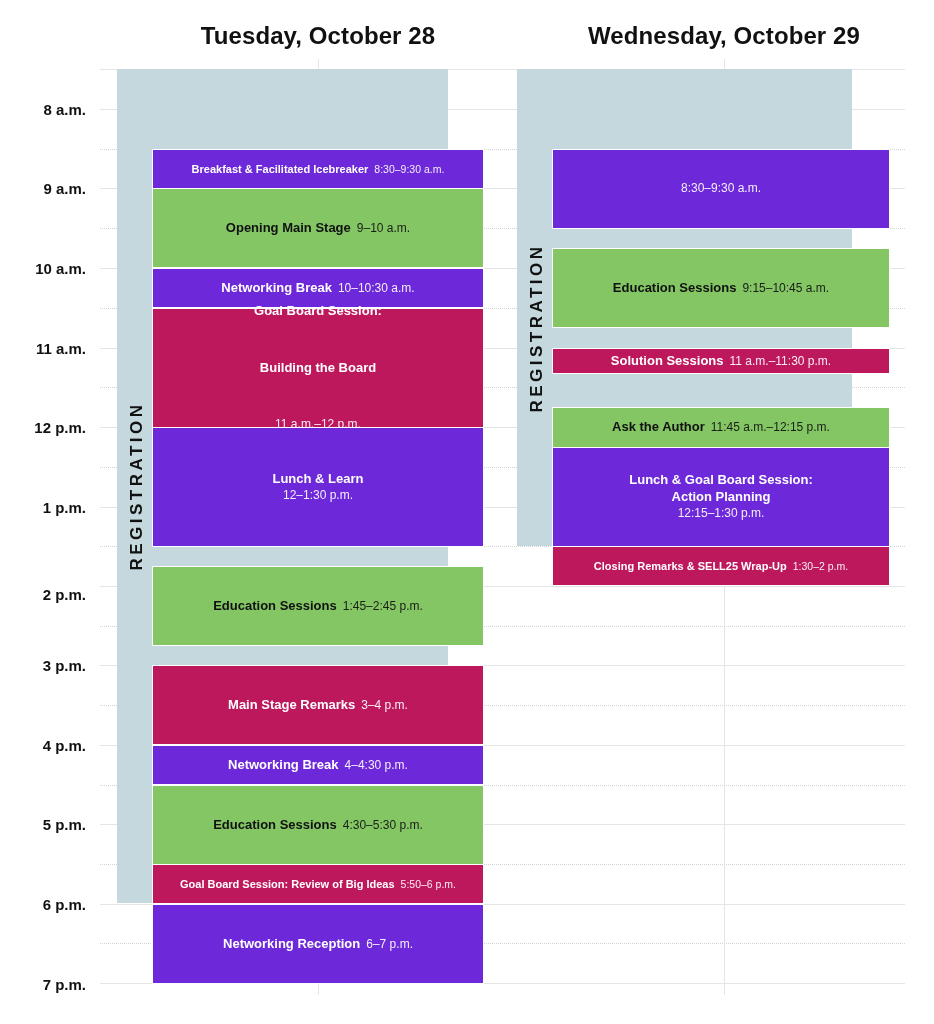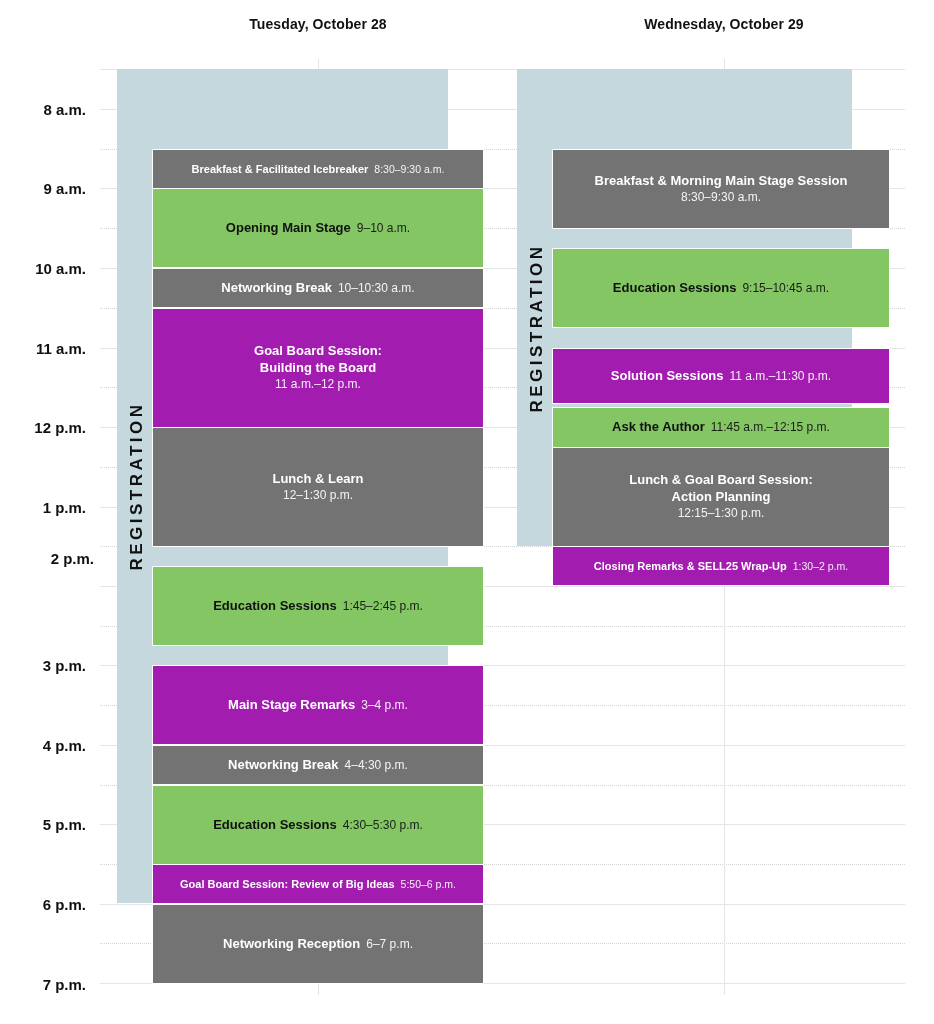--- a/index.html
+++ b/index.html
@@ -1,33 +1,33 @@
 <!DOCTYPE html>
 <html><head>
 <meta charset="utf-8">
 <style>
   html, body { margin: 0; padding: 0; background: #ffffff; }
   body { width: 934px; height: 1024px; position: relative; overflow: hidden;
          font-family: "Liberation Sans", "DejaVu Sans", sans-serif; color: #1a1a1a; }
-  .day-title { position: absolute; top: 16px; font-size: 14px; font-weight: bold;
+  .day-title { position: absolute; top: 22px; font-size: 24px; font-weight: bold;
                text-align: center; color: #111; letter-spacing: 0.1px; }
   .hline { position: absolute; left: 100px; width: 805px; height: 0; border-top: 1.5px solid #e3e5e6; }
   .dline { position: absolute; left: 100px; width: 805px; height: 0; border-top: 1.5px dotted #d2d4d6; }
   .vline { position: absolute; width: 0; border-left: 1.5px solid #e3e5e6; }
   .hour-label { position: absolute; left: 0; width: 86px; text-align: right;
                 font-size: 15px; font-weight: bold; color: #111; transform: translateY(-50%); }
   .reg-panel { position: absolute; background: #c4d8dd; }
   .reg-label { position: absolute; font-size: 17px; font-weight: bold; letter-spacing: 3.5px;
                color: #111; white-space: nowrap; transform-origin: center center;
                transform: translate(-50%, -50%) rotate(-90deg); }
   .event { position: absolute; box-sizing: border-box; display: flex; flex-direction: column;
            align-items: center; justify-content: center; text-align: center;
            border: 1.5px solid #ffffff; font-size: 13px; line-height: 1.3; padding: 0 6px; }
-  .event.gray { background: #737373; color: #ffffff; }
-  .event.navy { background: #a21caf; color: #ffffff; }
+  .event.gray { background: #6d28d9; color: #ffffff; }
+  .event.navy { background: #be185d; color: #ffffff; gap: 40px; }
   .event.green { background: #83c663; color: #111111; }
   .event .title { font-weight: bold; }
   .event .time { font-weight: normal; opacity: 0.92; margin-left: 6px; font-size: 12px; }
   .event .time.block { margin-left: 0; }
   .event.small { font-size: 11px; }
   .event.small .time { font-size: 10.5px; }
   .row { display: flex; align-items: baseline; justify-content: center; flex-wrap: nowrap; white-space: nowrap; }
 </style>
 </head>
 <body>
@@ -63,21 +63,21 @@
   <div class="vline" style="left:318px; top:59px; height:936px;"></div>
   <div class="vline" style="left:724px; top:59px; height:936px;"></div>
 </div>
 
 <div class="hour-label" style="top:109px;">8 a.m.</div>
 <div class="hour-label" style="top:188px;">9 a.m.</div>
 <div class="hour-label" style="top:268px;">10 a.m.</div>
 <div class="hour-label" style="top:348px;">11 a.m.</div>
 <div class="hour-label" style="top:427px;">12 p.m.</div>
 <div class="hour-label" style="top:507px;">1 p.m.</div>
-<div class="hour-label" style="top:558px;padding-left:8px;">2 p.m.</div>
+<div class="hour-label" style="top:594px;">2 p.m.</div>
 <div class="hour-label" style="top:665px;">3 p.m.</div>
 <div class="hour-label" style="top:745px;">4 p.m.</div>
 <div class="hour-label" style="top:824px;">5 p.m.</div>
 <div class="hour-label" style="top:904px;">6 p.m.</div>
 <div class="hour-label" style="top:984px;">7 p.m.</div>
 
 <div class="reg-panel" style="left:117px; top:69px; width:331px; height:834px;"></div>
 <div class="reg-label" style="left:137px; top:486px;">REGISTRATION</div>
 
 <div class="reg-panel" style="left:517px; top:69px; width:335px; height:477px;"></div>
@@ -141,30 +141,29 @@
     </div>
 </div>
 <div class="event gray" style="left:152px; top:904px; width:332px; height:80px;">
   <div class="row">
       <span class="title">Networking Reception</span>
       <span class="time">6–7 p.m.</span>
     </div>
 </div>
 
 <div class="event gray" style="left:552px; top:149px; width:338px; height:80px;">
-  <span class="title">Breakfast &amp; Morning Main Stage Session</span>
   <span class="time block">8:30–9:30 a.m.</span>
 </div>
 <div class="event green" style="left:552px; top:248px; width:338px; height:80px;">
   <div class="row">
       <span class="title">Education Sessions</span>
       <span class="time">9:15–10:45 a.m.</span>
     </div>
 </div>
-<div class="event navy" style="left:552px; top:348px; width:338px; height:56px;">
+<div class="event navy" style="left:552px; top:348px; width:338px; height:26px;">
   <div class="row">
       <span class="title">Solution Sessions</span>
       <span class="time">11 a.m.–11:30 p.m.</span>
     </div>
 </div>
 <div class="event green" style="left:552px; top:407px; width:338px; height:41px;">
   <div class="row">
       <span class="title">Ask the Author</span>
       <span class="time">11:45 a.m.–12:15 p.m.</span>
     </div>

